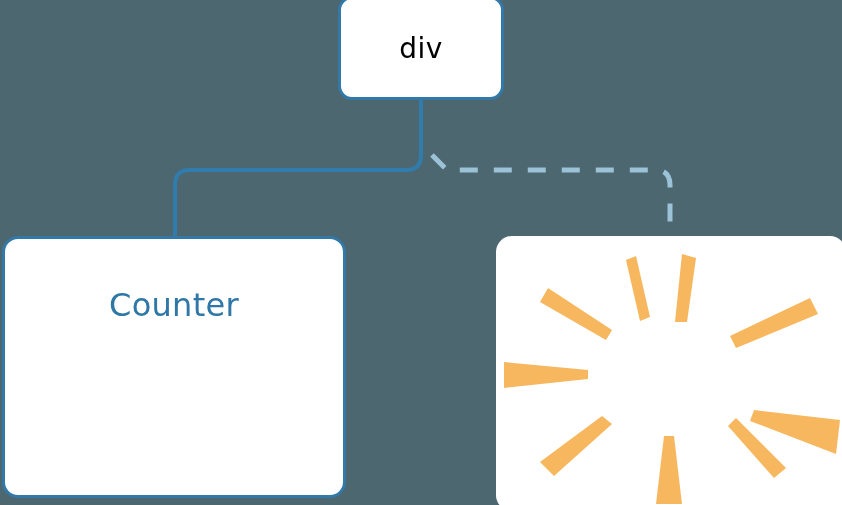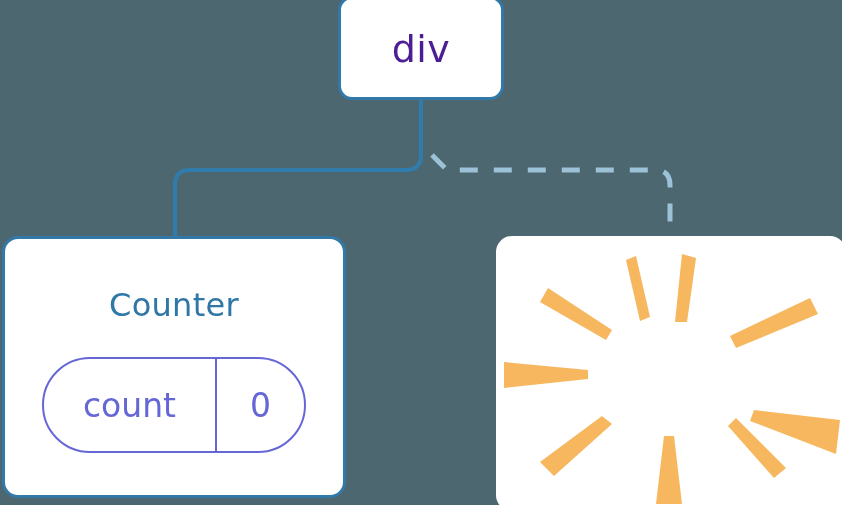--- a/index.html
+++ b/index.html
@@ -44,22 +44,22 @@
     top: -4px;
     width: 166px;
     height: 104px;
     border: 3px solid #3279a8;
     border-radius: 14px;
     display: flex;
     align-items: center;
     justify-content: center;
   }
   #node-div .node-title {
-    font-size: 38px;
-    color: #4c1d95;
+    font-size: 28px;
+    color: #000000;
     letter-spacing: 0.5px;
     line-height: 1;
     padding-top: 2px;
   }
 
   #node-counter {
     left: 2px;
     top: 236px;
     width: 344px;
     height: 262px;
@@ -137,28 +137,20 @@
     <path d="M 432 155 L 447 170 L 655 170 Q 670 170 670 185 L 670 238" fill="none" stroke="#9cc2d8" stroke-width="5" stroke-linecap="butt" stroke-dasharray="18 16"></path>
   </svg>
 
   <div class="node" id="node-div">
     <span class="node-title">div</span>
   </div>
 
   <div class="node" id="node-counter">
     <span class="node-title">Counter</span>
 
-    <div class="state-pill">
-      <div class="pill-key">
-        <span class="pill-text">count</span>
-      </div>
-      <div class="pill-val">
-        <span class="pill-text">0</span>
-      </div>
-    </div>
   </div>
 
   <div class="node" id="node-sparkle">
     <svg width="350" height="275" viewBox="0 0 350 275">
       <g fill="#f7b75f">
 
         <polygon points="186,18 200,22 191,86 179,86"></polygon>
 
         <polygon points="130,24 140,20 154,81 144,85"></polygon>
 

